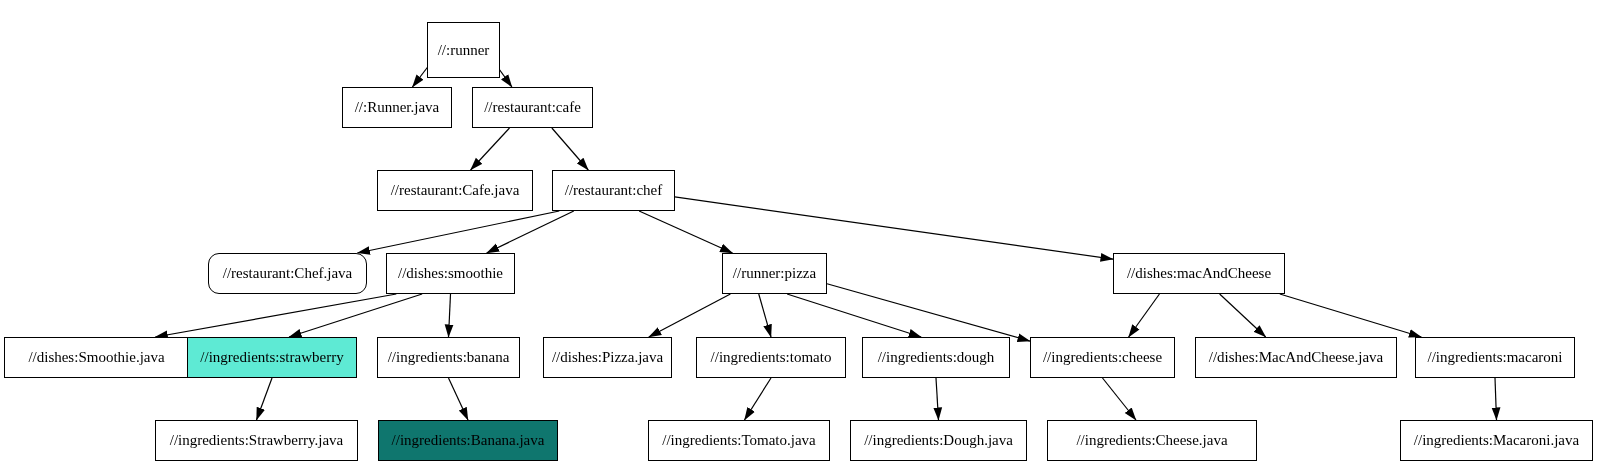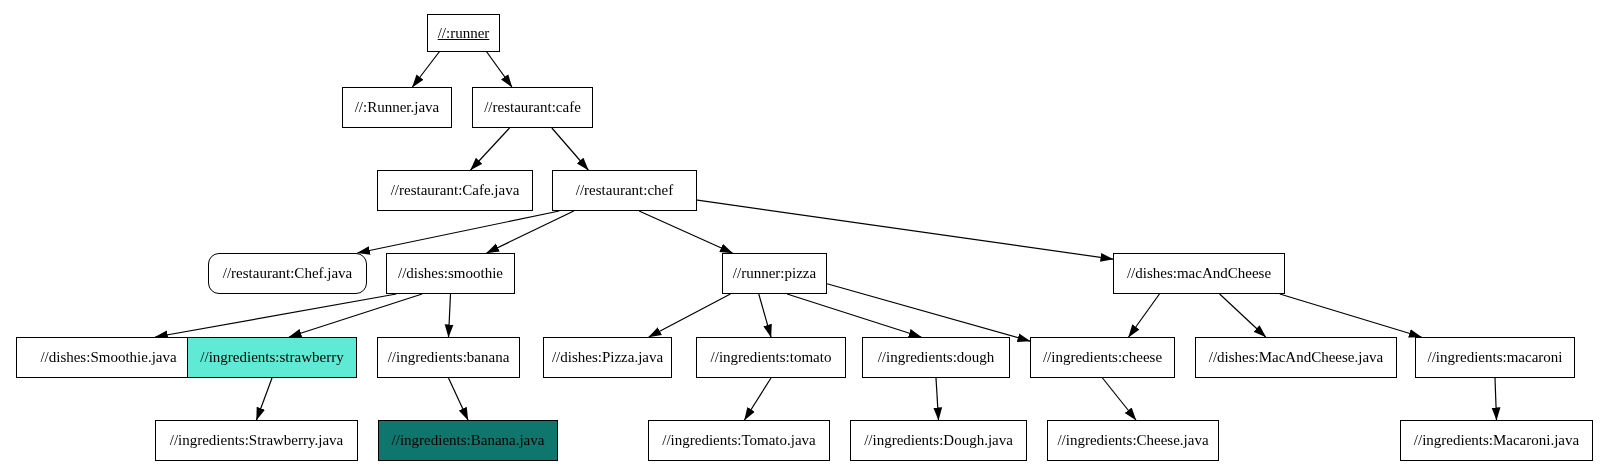--- a/index.html
+++ b/index.html
@@ -68,38 +68,38 @@
         <line x1="1279.84" y1="294" x2="1421.4" y2="337" stroke="#000000" stroke-width="1.2" marker-end="url(#arrowhead)"></line>
         <line x1="272" y1="378" x2="256.5" y2="420" stroke="#000000" stroke-width="1.2" marker-end="url(#arrowhead)"></line>
         <line x1="448.5" y1="378" x2="468" y2="420" stroke="#000000" stroke-width="1.2" marker-end="url(#arrowhead)"></line>
         <line x1="771" y1="378" x2="744.46" y2="420" stroke="#000000" stroke-width="1.2" marker-end="url(#arrowhead)"></line>
         <line x1="936" y1="378" x2="938.5" y2="420" stroke="#000000" stroke-width="1.2" marker-end="url(#arrowhead)"></line>
         <line x1="1102.5" y1="378" x2="1136" y2="420" stroke="#000000" stroke-width="1.2" marker-end="url(#arrowhead)"></line>
         <line x1="1495" y1="378" x2="1496.5" y2="420" stroke="#000000" stroke-width="1.2" marker-end="url(#arrowhead)"></line>
       </g>
   </svg>
   <div id="nodes-layer">
-      <div class="graph-node" style="left: 427px; top: 14px; width: 73px; height: 38px; border-color: rgb(0, 0, 0); background: rgb(255, 255, 255); text-decoration: underline;">//:runner</div>
+      <div class="graph-node" style="left: 427px; top: 22px; width: 73px; height: 56px; border-color: rgb(0, 0, 0); background: rgb(255, 255, 255);">//:runner</div>
       <div class="graph-node" style="left: 342px; top: 87px; width: 110px; height: 41px; border-color: rgb(0, 0, 0); background: rgb(255, 255, 255);">//:Runner.java</div>
       <div class="graph-node" style="left: 472px; top: 87px; width: 121px; height: 41px; border-color: rgb(0, 0, 0); background: rgb(255, 255, 255);">//restaurant:cafe</div>
       <div class="graph-node" style="left: 377px; top: 170px; width: 156px; height: 41px; border-color: rgb(0, 0, 0); background: rgb(255, 255, 255);">//restaurant:Cafe.java</div>
-      <div class="graph-node" style="left: 552px; top: 170px; width: 145px; height: 41px; border-color: rgb(0, 0, 0); background: rgb(255, 255, 255);">//restaurant:chef</div>
+      <div class="graph-node" style="left: 552px; top: 170px; width: 123px; height: 41px; border-color: rgb(0, 0, 0); background: rgb(255, 255, 255);">//restaurant:chef</div>
       <div class="graph-node" style="left: 208px; top: 253px; width: 159px; height: 41px; border-color: rgb(0, 0, 0); background: rgb(255, 255, 255); border-radius: 11px;">//restaurant:Chef.java</div>
       <div class="graph-node" style="left: 386px; top: 253px; width: 129px; height: 41px; border-color: rgb(0, 0, 0); background: rgb(255, 255, 255);">//dishes:smoothie</div>
       <div class="graph-node" style="left: 722px; top: 253px; width: 105px; height: 41px; border-color: rgb(0, 0, 0); background: rgb(255, 255, 255);">//runner:pizza</div>
       <div class="graph-node" style="left: 1113px; top: 253px; width: 172px; height: 41px; border-color: rgb(0, 0, 0); background: rgb(255, 255, 255);">//dishes:macAndCheese</div>
-      <div class="graph-node" style="left: 16px; top: 337px; width: 185px; height: 41px; border-color: rgb(0, 0, 0); background: rgb(255, 255, 255);">//dishes:Smoothie.java</div>
+      <div class="graph-node" style="left: 4px; top: 337px; width: 185px; height: 41px; border-color: rgb(0, 0, 0); background: rgb(255, 255, 255);">//dishes:Smoothie.java</div>
       <div class="graph-node" style="left: 187px; top: 337px; width: 170px; height: 41px; border-color: rgb(0, 0, 0); background: #5eead4;">//ingredients:strawberry</div>
       <div class="graph-node" style="left: 377px; top: 337px; width: 143px; height: 41px; border-color: rgb(0, 0, 0); background: rgb(255, 255, 255);">//ingredients:banana</div>
       <div class="graph-node" style="left: 543px; top: 337px; width: 129px; height: 41px; border-color: rgb(0, 0, 0); background: rgb(255, 255, 255);">//dishes:Pizza.java</div>
       <div class="graph-node" style="left: 696px; top: 337px; width: 150px; height: 41px; border-color: rgb(0, 0, 0); background: rgb(255, 255, 255);">//ingredients:tomato</div>
       <div class="graph-node" style="left: 862px; top: 337px; width: 148px; height: 41px; border-color: rgb(0, 0, 0); background: rgb(255, 255, 255);">//ingredients:dough</div>
       <div class="graph-node" style="left: 1030px; top: 337px; width: 145px; height: 41px; border-color: rgb(0, 0, 0); background: rgb(255, 255, 255);">//ingredients:cheese</div>
       <div class="graph-node" style="left: 1195px; top: 337px; width: 202px; height: 41px; border-color: rgb(0, 0, 0); background: rgb(255, 255, 255);">//dishes:MacAndCheese.java</div>
       <div class="graph-node" style="left: 1415px; top: 337px; width: 160px; height: 41px; border-color: rgb(0, 0, 0); background: rgb(255, 255, 255);">//ingredients:macaroni</div>
       <div class="graph-node" style="left: 155px; top: 420px; width: 203px; height: 41px; border-color: rgb(0, 0, 0); background: rgb(255, 255, 255);">//ingredients:Strawberry.java</div>
       <div class="graph-node" style="left: 378px; top: 420px; width: 180px; height: 41px; border-color: rgb(0, 0, 0); background: #0f766e;">//ingredients:Banana.java</div>
       <div class="graph-node" style="left: 648px; top: 420px; width: 182px; height: 41px; border-color: rgb(0, 0, 0); background: rgb(255, 255, 255);">//ingredients:Tomato.java</div>
       <div class="graph-node" style="left: 850px; top: 420px; width: 177px; height: 41px; border-color: rgb(0, 0, 0); background: rgb(255, 255, 255);">//ingredients:Dough.java</div>
-      <div class="graph-node" style="left: 1047px; top: 420px; width: 172px; height: 41px; border-color: rgb(0, 0, 0); background: rgb(255, 255, 255);">//ingredients:Cheese.java</div>
+      <div class="graph-node" style="left: 1047px; top: 420px; width: 210px; height: 41px; border-color: rgb(0, 0, 0); background: rgb(255, 255, 255);">//ingredients:Cheese.java</div>
       <div class="graph-node" style="left: 1400px; top: 420px; width: 193px; height: 41px; border-color: rgb(0, 0, 0); background: rgb(255, 255, 255);">//ingredients:Macaroni.java</div>
     </div>
 </div>
 
 </body></html>

